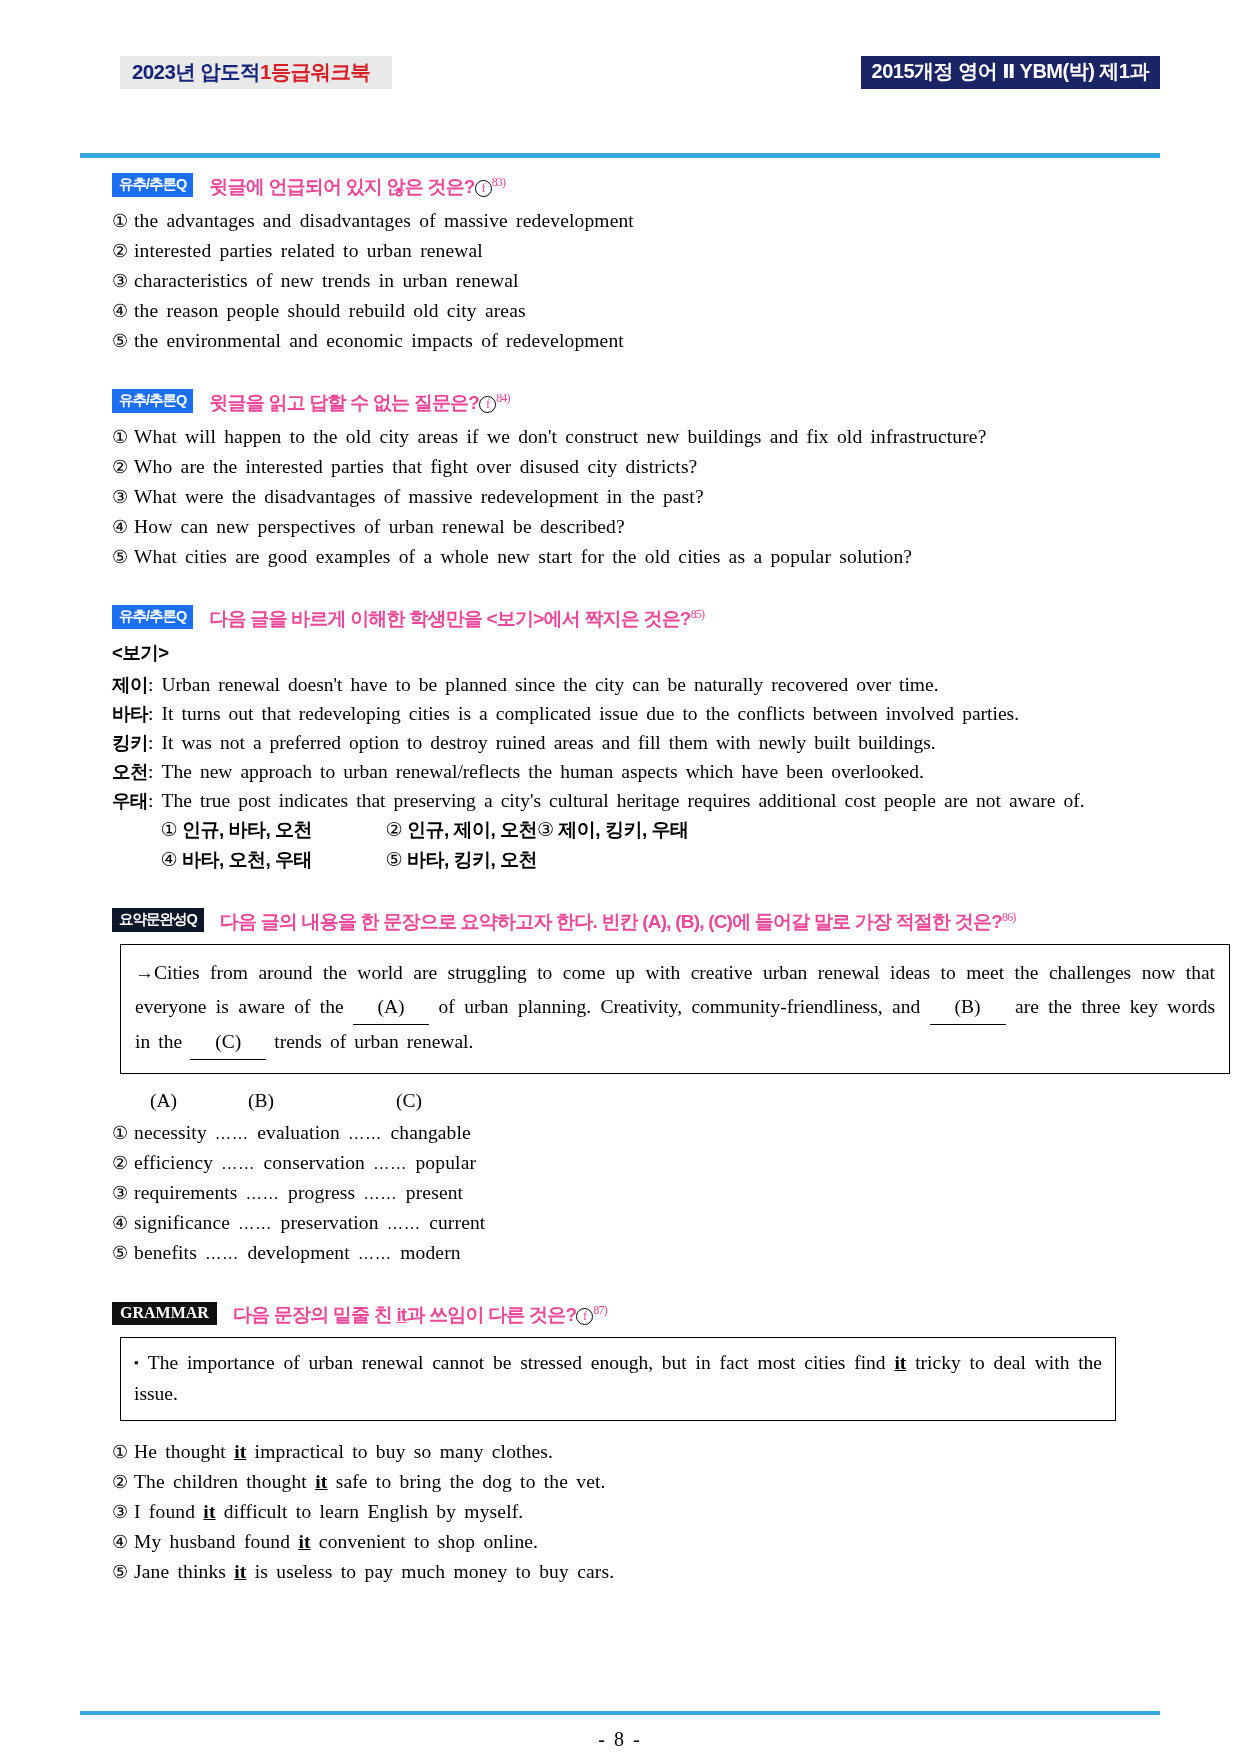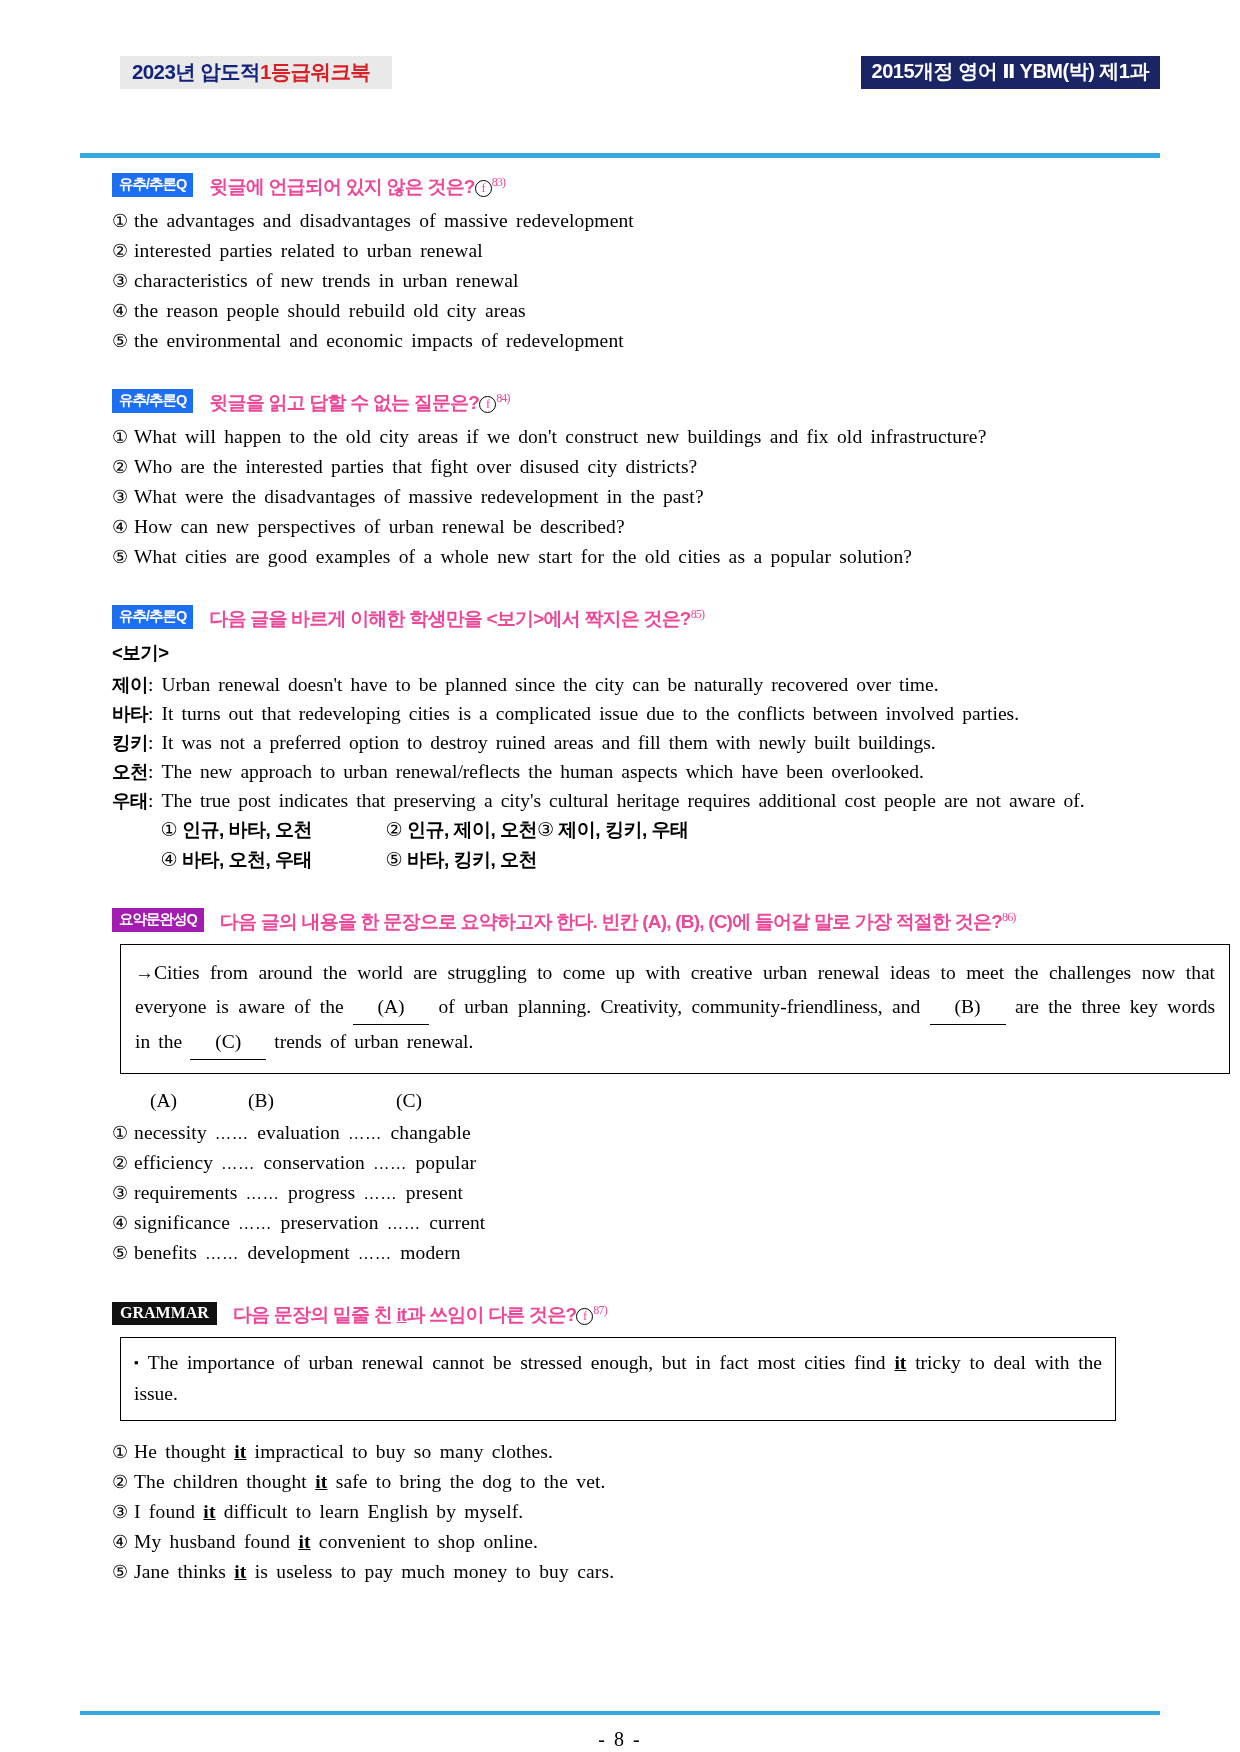--- a/index.html
+++ b/index.html
@@ -89,21 +89,21 @@
     font-family: "Liberation Sans", "DejaVu Sans", sans-serif;
     font-size: 14.5px;
     font-weight: 700;
     color: #ffffff;
     padding: 2px 7px 3px 7px;
     letter-spacing: -1px;
     line-height: 1.25;
     transform: translateY(-2px);
   }
   .badge.blue { background: #1c6ef2; }
-  .badge.gray { background: #a21caf; }
+  .badge.gray { background: #0f172a; }
   .badge.black {
     background: #111111;
     font-family: "Liberation Serif", "DejaVu Serif", serif;
     letter-spacing: 0px;
     font-size: 16px;
     padding: 1px 8px 2px 8px;
   }
   .qtitle {
     font-family: "Liberation Sans", "DejaVu Sans", sans-serif;
     font-size: 19px;

